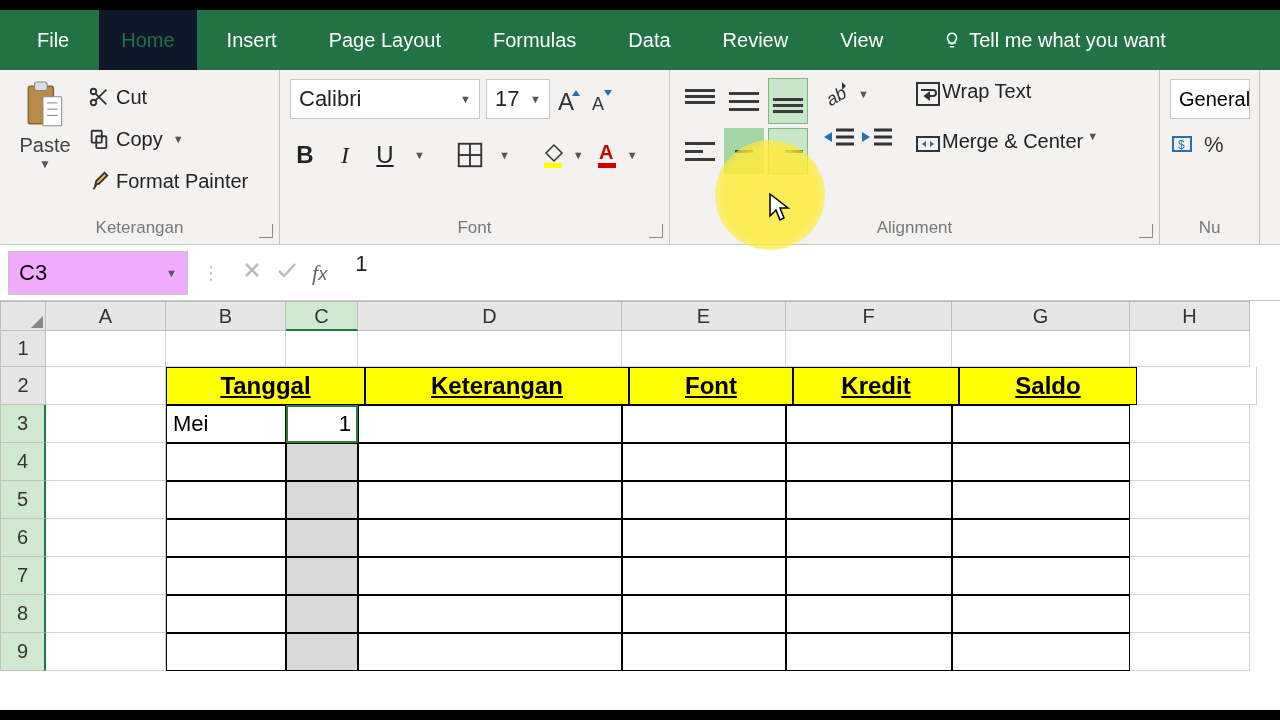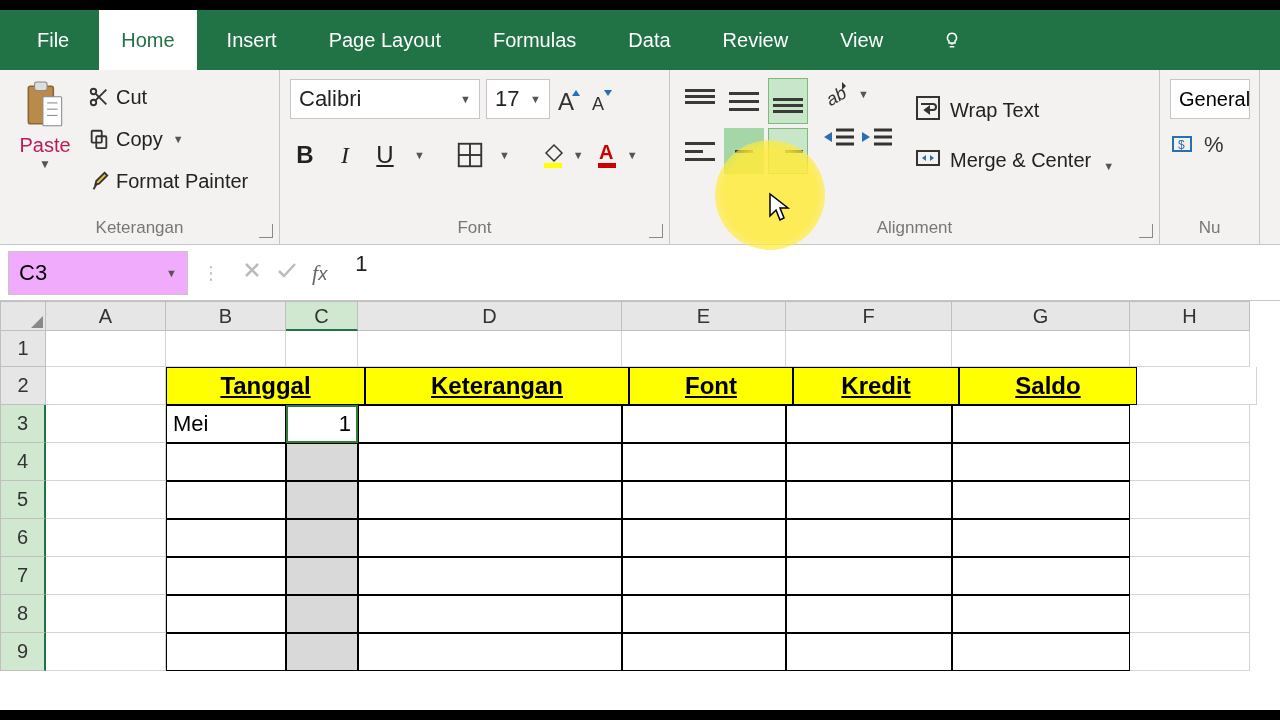--- a/index.html
+++ b/index.html
@@ -2,36 +2,36 @@
 <html><head>
 <meta charset="utf-8">
 <style>
   * { box-sizing: border-box; margin: 0; padding: 0; font-family: 'Segoe UI', Tahoma, sans-serif; }
   body { background: #fff; width: 1280px; height: 720px; overflow: hidden; position: relative; }
   .black-bar { background: #000; height: 10px; width: 100%; }
 
   
   .tabs { background: #217346; height: 60px; display: flex; align-items: stretch; padding-left: 15px; gap: 8px; }
   .tab { color: #fff; font-size: 20px; padding: 0 22px; display: flex; align-items: center; cursor: pointer; }
-  .tab.active { background: #ffffff; color: #217346; }
+  .tab.active { background: #0f172a; color: #217346; }
   .tab.file { font-weight: 400; }
   .tell-me { color: #fff; font-size: 20px; display: flex; align-items: center; margin-left: 30px; gap: 8px; }
   .bulb { width: 18px; height: 18px; }
 
   
   .ribbon { height: 175px; background: #f3f2f1; display: flex; border-bottom: 1px solid #c8c6c4; }
   .group { border-right: 1px solid #c8c6c4; position: relative; padding: 6px 10px 28px 10px; }
   .group-label { position: absolute; bottom: 6px; left: 0; right: 0; text-align: center; color: #777; font-size: 17px; }
   .dialoglauncher { position: absolute; bottom: 6px; right: 6px; width: 14px; height: 14px; border: 1px solid #888; border-top: none; border-left: none; }
 
   
   .clipboard { width: 280px; display: flex; gap: 8px; }
   .paste-btn { display: flex; flex-direction: column; align-items: center; padding-top: 4px; width: 70px; }
   .paste-icon { width: 42px; height: 50px; margin-bottom: 4px; }
-  .paste-label { font-size: 20px; color: #be185d; }
+  .paste-label { font-size: 20px; color: #404040; }
   .paste-arrow { font-size: 12px; color: #555; }
   .clip-right { display: flex; flex-direction: column; gap: 4px; padding-top: 2px; }
   .clip-item { display: flex; align-items: center; gap: 6px; font-size: 20px; color: #222; height: 38px;}
   .sm-icon { width: 22px; height: 22px; }
   .brush-icon { width: 22px; height: 22px; }
   .drop-arrow { font-size: 11px; color: #555; margin-left: 4px;}
 
   
   .font { width: 390px; }
   .font-row1 { display: flex; gap: 6px; align-items: center; height: 46px;}
@@ -52,21 +52,21 @@
   .align-zone { display:flex; }
   .align-grid { display: grid; grid-template-columns: repeat(3, 40px); grid-template-rows: 46px 46px; gap: 4px 4px; margin-top:2px;}
   .align-btn { display: flex; align-items: center; justify-content: center; }
   .align-btn.sel { background: #c8e6c9; border: 1px solid #7fba7a; }
   .align-btn.hl { background: #a5d6a7; }
   .lines { width: 30px; height: 24px; display: flex; flex-direction: column; justify-content: space-around; }
   .lines span { display: block; height: 3px; background: #3a3a3a; }
   .orient-btn { display: flex; align-items: center; gap: 4px; margin-left: 14px; margin-top: 4px; }
   .indent-btns { display: flex; gap: 4px; margin-left: 14px; margin-top: 14px;}
   .wrap-merge { margin-left: 20px; display: flex; flex-direction: column; gap: 8px; margin-top: 4px; }
-  .wm-item { display: flex; align-items: flex-end; gap: 8px; font-size: 20px; color: #222; height: 42px;}
+  .wm-item { display: flex; align-items: flex-start; font-size: 20px; color: #222; height: 42px;}
 
   
   .number { width: 100px; }
   .num-row { display:flex; align-items:center; height:46px; gap:8px;}
   .general { border:1px solid #c8c6c4; background:#fff; height:40px; padding:0 8px; display:flex; align-items:center; font-size:20px; width:80px;}
 
   
   .hl-circle { position: absolute; width: 110px; height: 110px; border-radius: 50%; background: radial-gradient(circle, rgba(255,235,59,0.85) 0%, rgba(255,235,59,0.85) 60%, rgba(255,235,59,0) 100%); left: 715px; top: 140px; pointer-events: none; z-index: 50; }
   .cursor { position:absolute; left:768px; top:192px; z-index:60; }
 
@@ -116,20 +116,21 @@
   <div class="tab">Insert</div>
   <div class="tab">Page Layout</div>
   <div class="tab">Formulas</div>
   <div class="tab">Data</div>
   <div class="tab">Review</div>
   <div class="tab">View</div>
   <div class="tell-me">
     <svg class="bulb" viewBox="0 0 24 24" fill="none" stroke="#fff" stroke-width="2">
         <path d="M9 21h6M10 17h4M12 3a6 6 0 0 0-4 10.5V16h8v-2.5A6 6 0 0 0 12 3z"></path>
       </svg>
+    <span>Tell me what you want</span>
   </div>
 </div>
 
 <div class="ribbon">
 
   <div class="group clipboard">
     <div class="paste-btn">
       <svg class="paste-icon" viewBox="0 0 40 48">
         <rect x="4" y="6" width="24" height="36" rx="2" fill="#b98b4a" stroke="#8a6534" stroke-width="1.5"></rect>
         <rect x="10" y="2" width="12" height="8" rx="2" fill="#ddd" stroke="#888"></rect>

